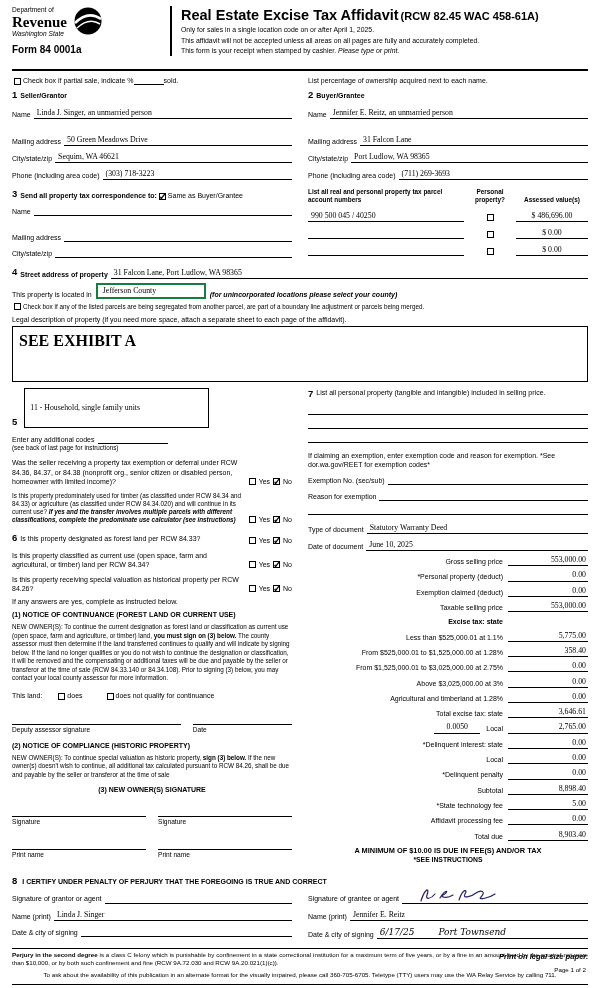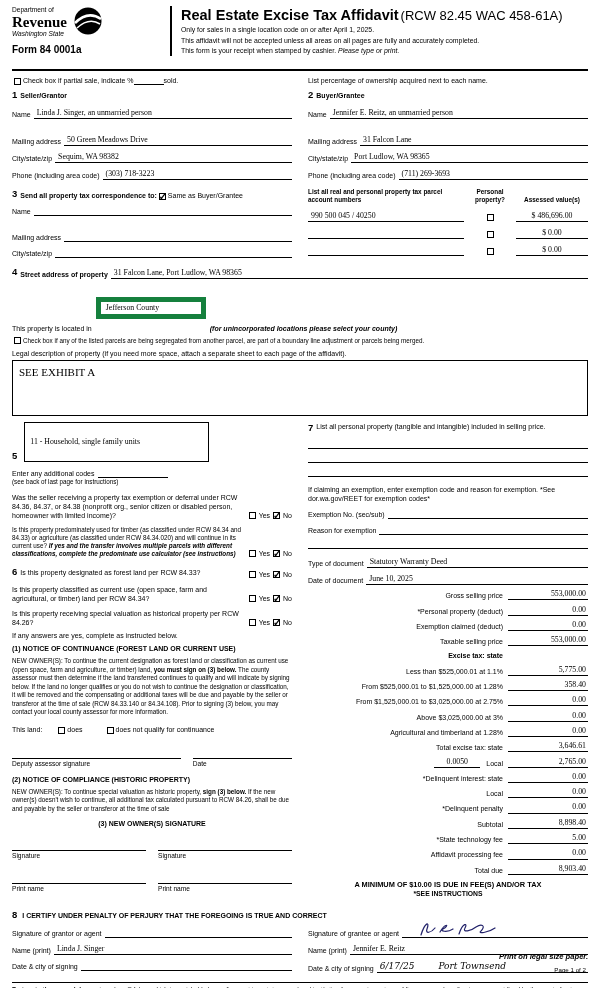--- a/index.html
+++ b/index.html
@@ -25,39 +25,39 @@
 
 .hdr{display:flex;border-bottom:2px solid #000;padding-bottom:13px;}
 .hdr-left{width:158px;flex:none;padding-right:6px;display:flex;flex-direction:column;justify-content:space-between;}
 .logo-row{display:flex;gap:6px;align-items:flex-start;}
 .dept-small{font-size:6.6px;}
 .dept-big{font-size:15px;font-weight:bold;font-family:"Liberation Serif",serif;line-height:1;}
 .dept-state{font-size:6.6px;font-style:italic;}
 .form-num{font-size:10px;font-weight:bold;margin-top:3px;}
 .hdr-right{flex:1;border-left:2px solid #000;padding-left:9px;}
 .title{font-size:14.5px;font-weight:bold;}
-.rcw{font-size:13px;font-weight:normal;}
+.rcw{font-size:11px;font-weight:bold;}
 .note{font-size:6.9px;margin-top:1.5px;}
 
 .partial{margin-top:4px;align-items:flex-end;}
 
 .ptable{font-size:6.4px;}
 .pt-head{display:flex;gap:5px;font-weight:bold;align-items:flex-end;}
 .pt-c1{flex:1;min-width:0;}
 .pt-c2{width:42px;flex:none;text-align:center;}
 .pt-c3{width:72px;flex:none;text-align:center;}
 .pt-row{display:flex;gap:5px;align-items:flex-end;margin-top:6px;}
 .pt-row .pt-c1{display:flex;}
 .pt-row .pt-c2{text-align:center;}
 .pt-row .pt-c3{display:flex;}
 
-.combo{display:inline-block;border:5px solid #15803d;padding:1px 5px;min-width:110px;margin:14px 4px;}
+.combo{display:inline-block;border:2px solid #15803d;padding:1px 5px;min-width:110px;margin:0 4px;}
 .codebox{display:inline-block;border:1px solid #000;padding:14px 5px;min-width:185px;margin-left:4px;}
 .exhibit{border:1.5px solid #000;height:56px;margin-top:2px;padding:4px 6px;}
-.exhibit .typed{font-size:11px;font-weight:normal;}
+.exhibit .typed{font-size:16px;font-weight:bold;}
 
 .qrow{display:flex;margin-top:6px;}
 .qtext{flex:1;min-width:0;}
 .yn{display:inline-flex;align-items:center;white-space:nowrap;gap:1px;margin-left:4px;flex:none;align-self:flex-end;}
 
 .sigpair{display:flex;gap:12px;margin-top:14px;}
 .sp-col{flex:1;}
 .sp-col.wide{flex:1.7;}
 .sp-line{border-bottom:1px solid #000;height:11px;}
 .sp-lbl{font-size:6.6px;margin-top:1px;}
@@ -141,21 +141,21 @@
       <div class="fline">
         <span class="lbl">Name</span>
         <span class="fill"><span class="typed">Linda J. Singer, an unmarried person</span></span>
       </div>
       <div class="fline mt16">
         <span class="lbl">Mailing address</span>
         <span class="fill"><span class="typed">50 Green Meadows Drive</span></span>
       </div>
       <div class="fline">
         <span class="lbl">City/state/zip</span>
-        <span class="fill"><span class="typed">Sequim, WA 98382</span></span>
+        <span class="fill"><span class="typed">Sequim, WA 46621</span></span>
       </div>
       <div class="fline">
         <span class="lbl">Phone (including area code)</span>
         <span class="fill"><span class="typed">(303) 718-3223</span></span>
       </div>
     </div>
     <div class="c-half">
       <div><span class="snum">2</span><b>Buyer/Grantee</b></div>
       <div class="fline">
         <span class="lbl">Name</span>

